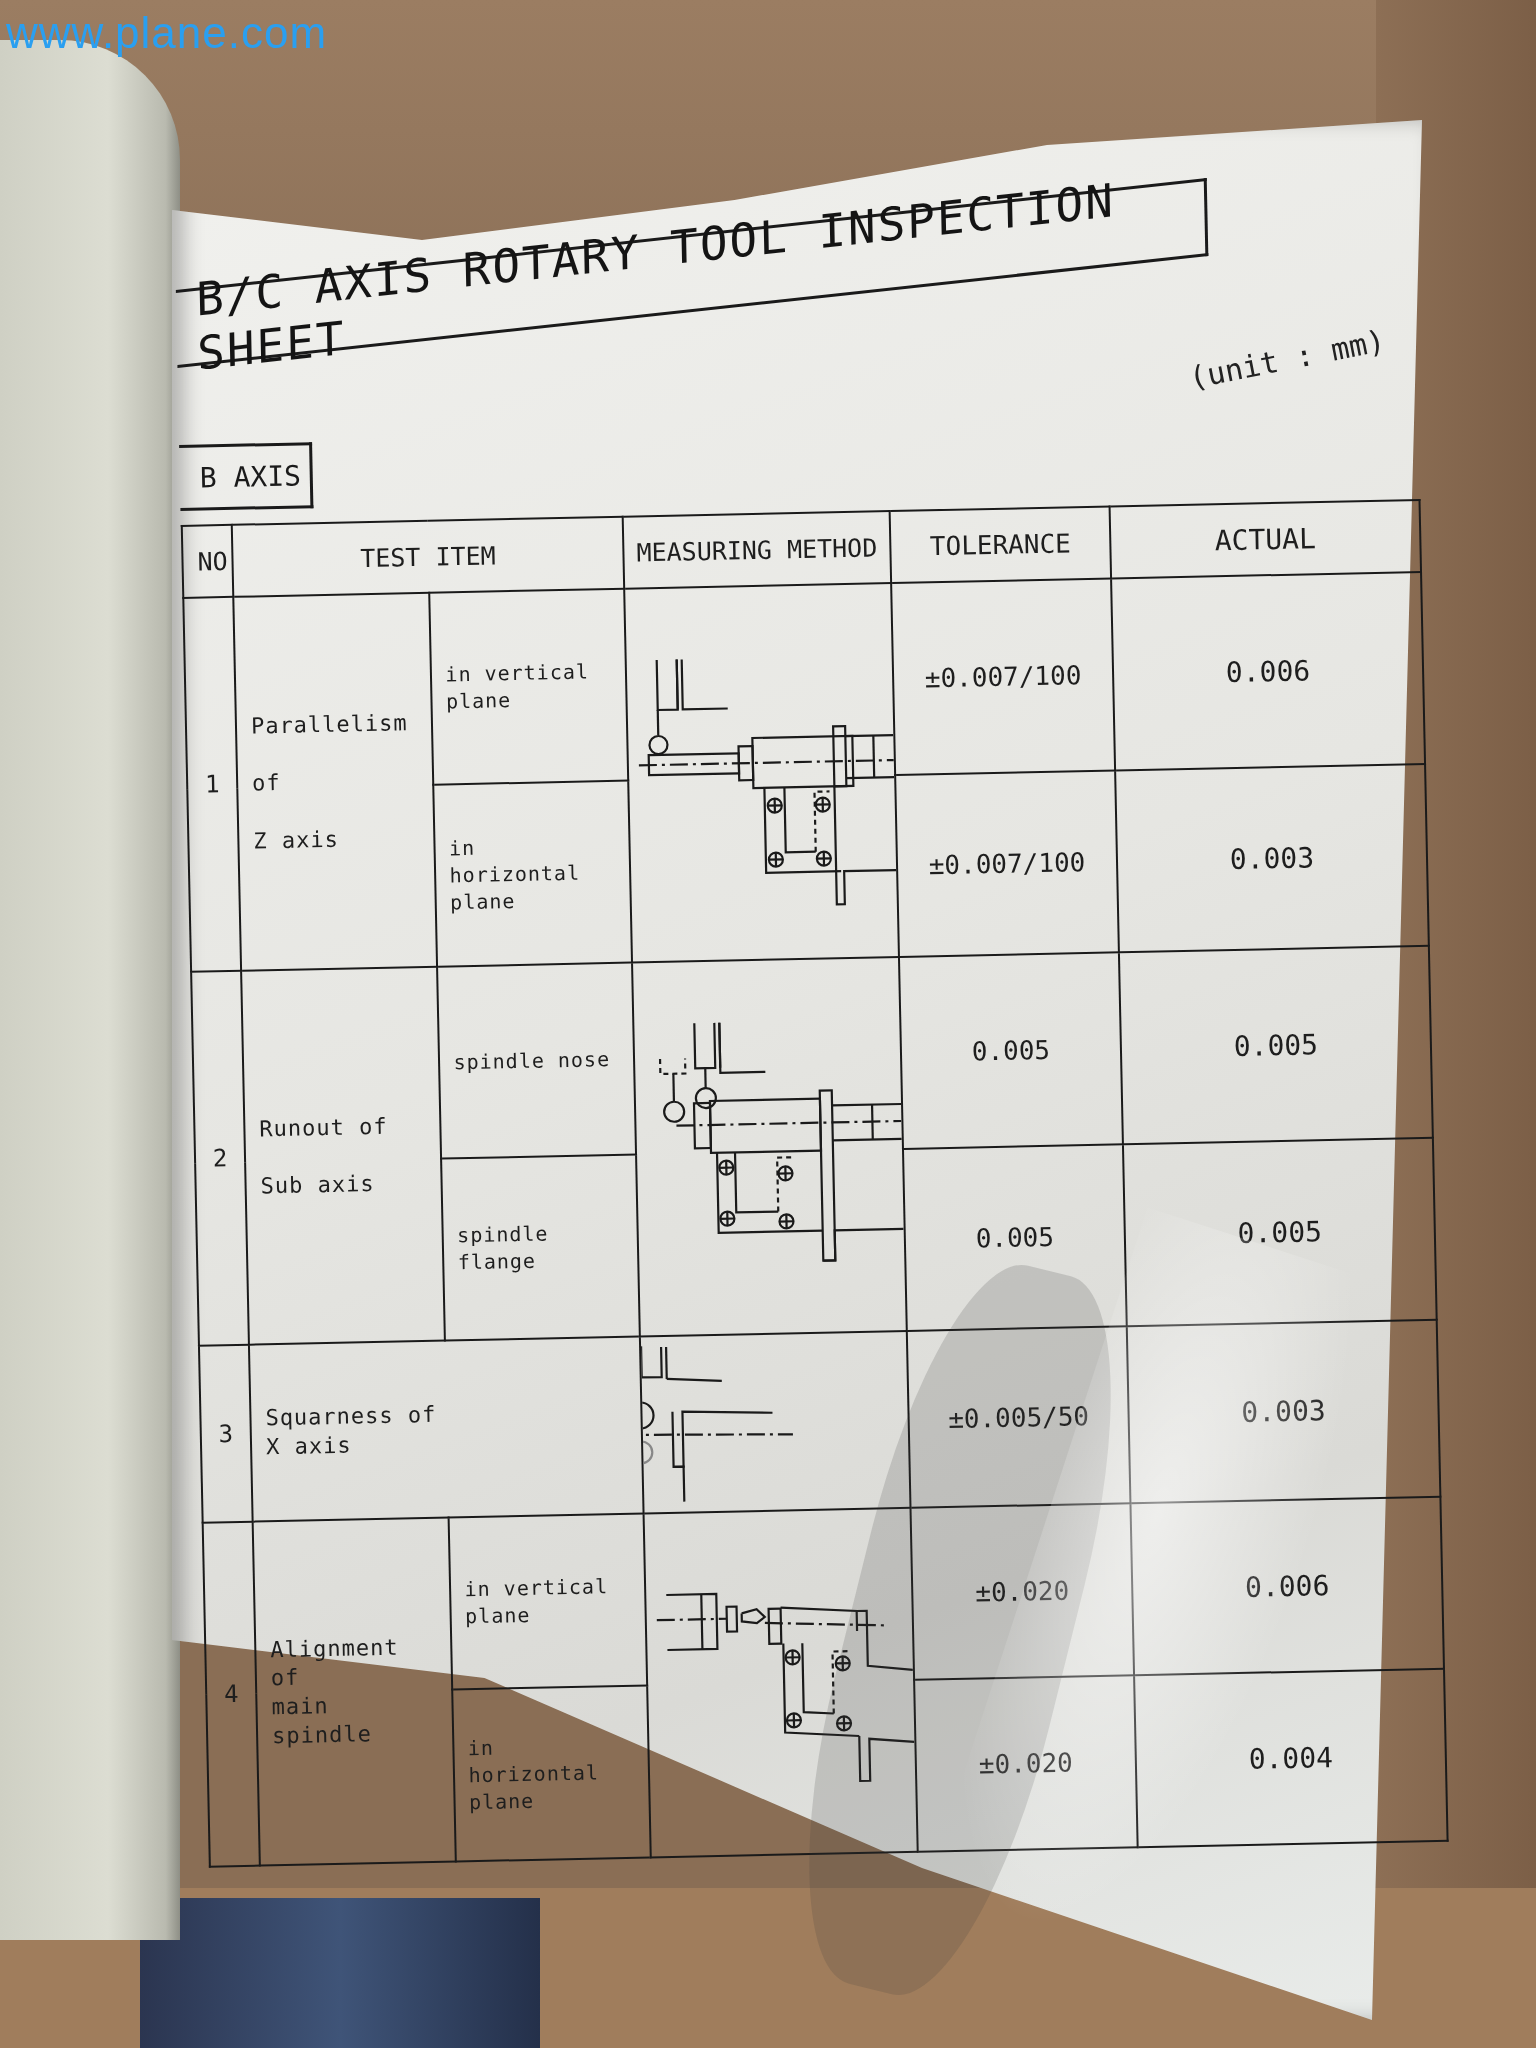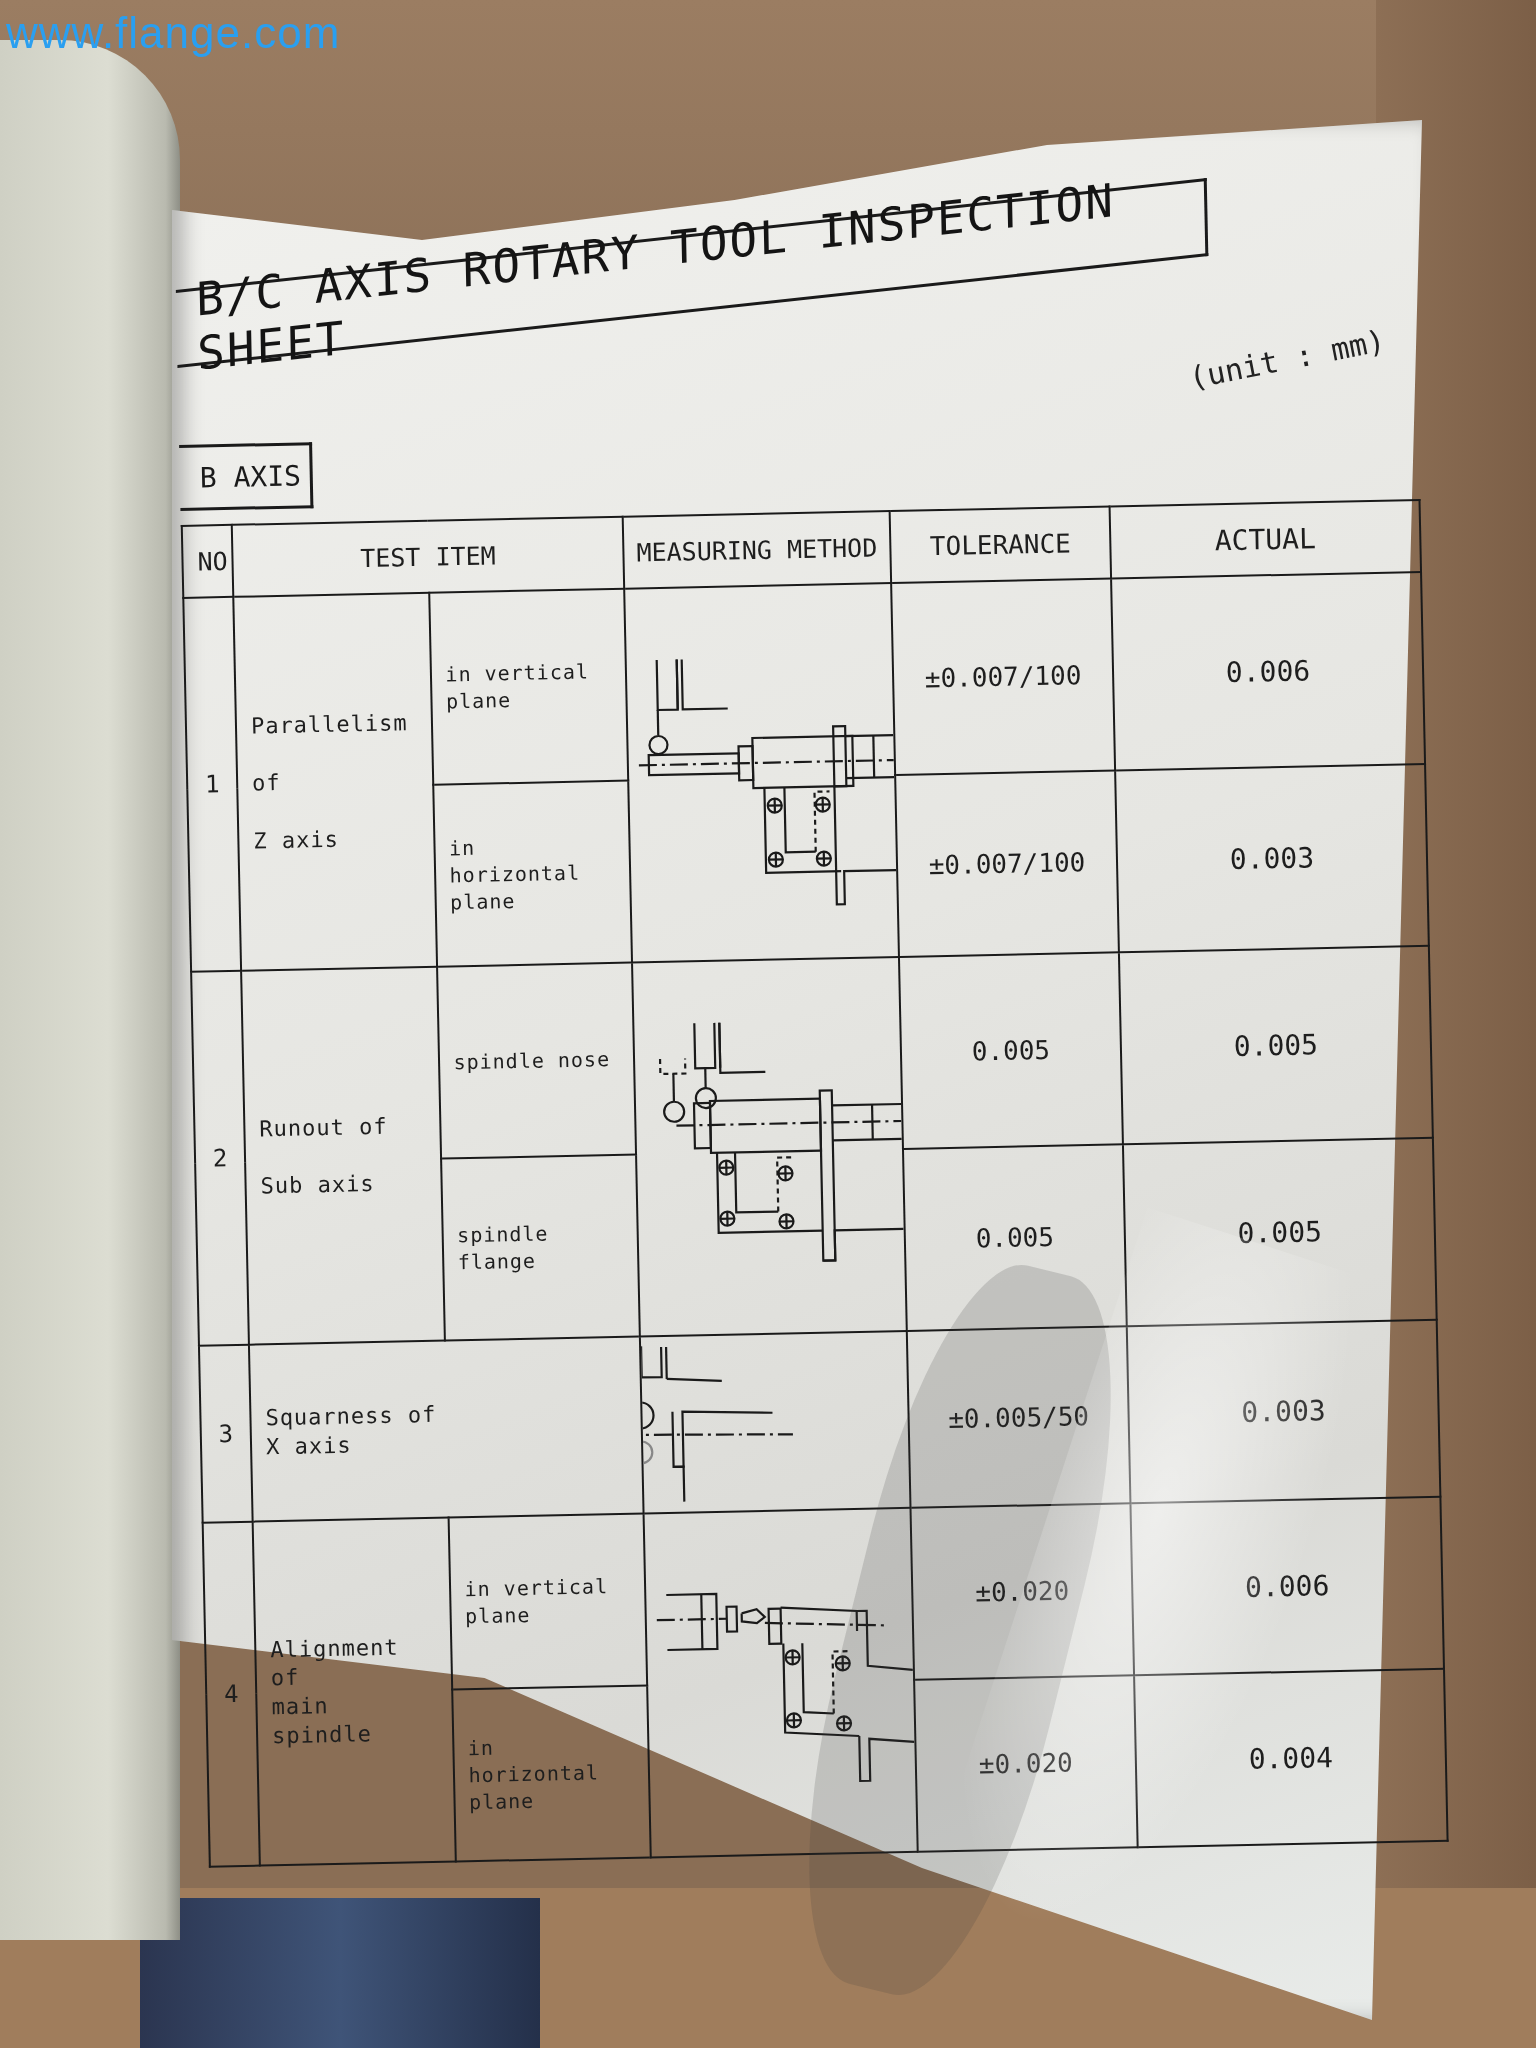--- a/index.html
+++ b/index.html
@@ -97,21 +97,21 @@
     svg.diagram .faint { stroke: #888; }
   </style>
 </head>
 <body>
 
 <div class="bg-top"></div>
 <div class="bg-right"></div>
 <div class="bg-bottom"></div>
 <div class="cloth"></div>
 <div class="book-left"></div>
-<div class="watermark">www.flange.com</div>
+<div class="watermark">www.plane.com</div>
 
 <div class="page"></div>
 
 <div class="sheet">
   <div class="title-box">B/C AXIS ROTARY TOOL INSPECTION SHEET</div>
   <div class="unit">(unit : mm)</div>
   <div class="axis-box">B AXIS</div>
 
   <table class="grid">
     <thead>

